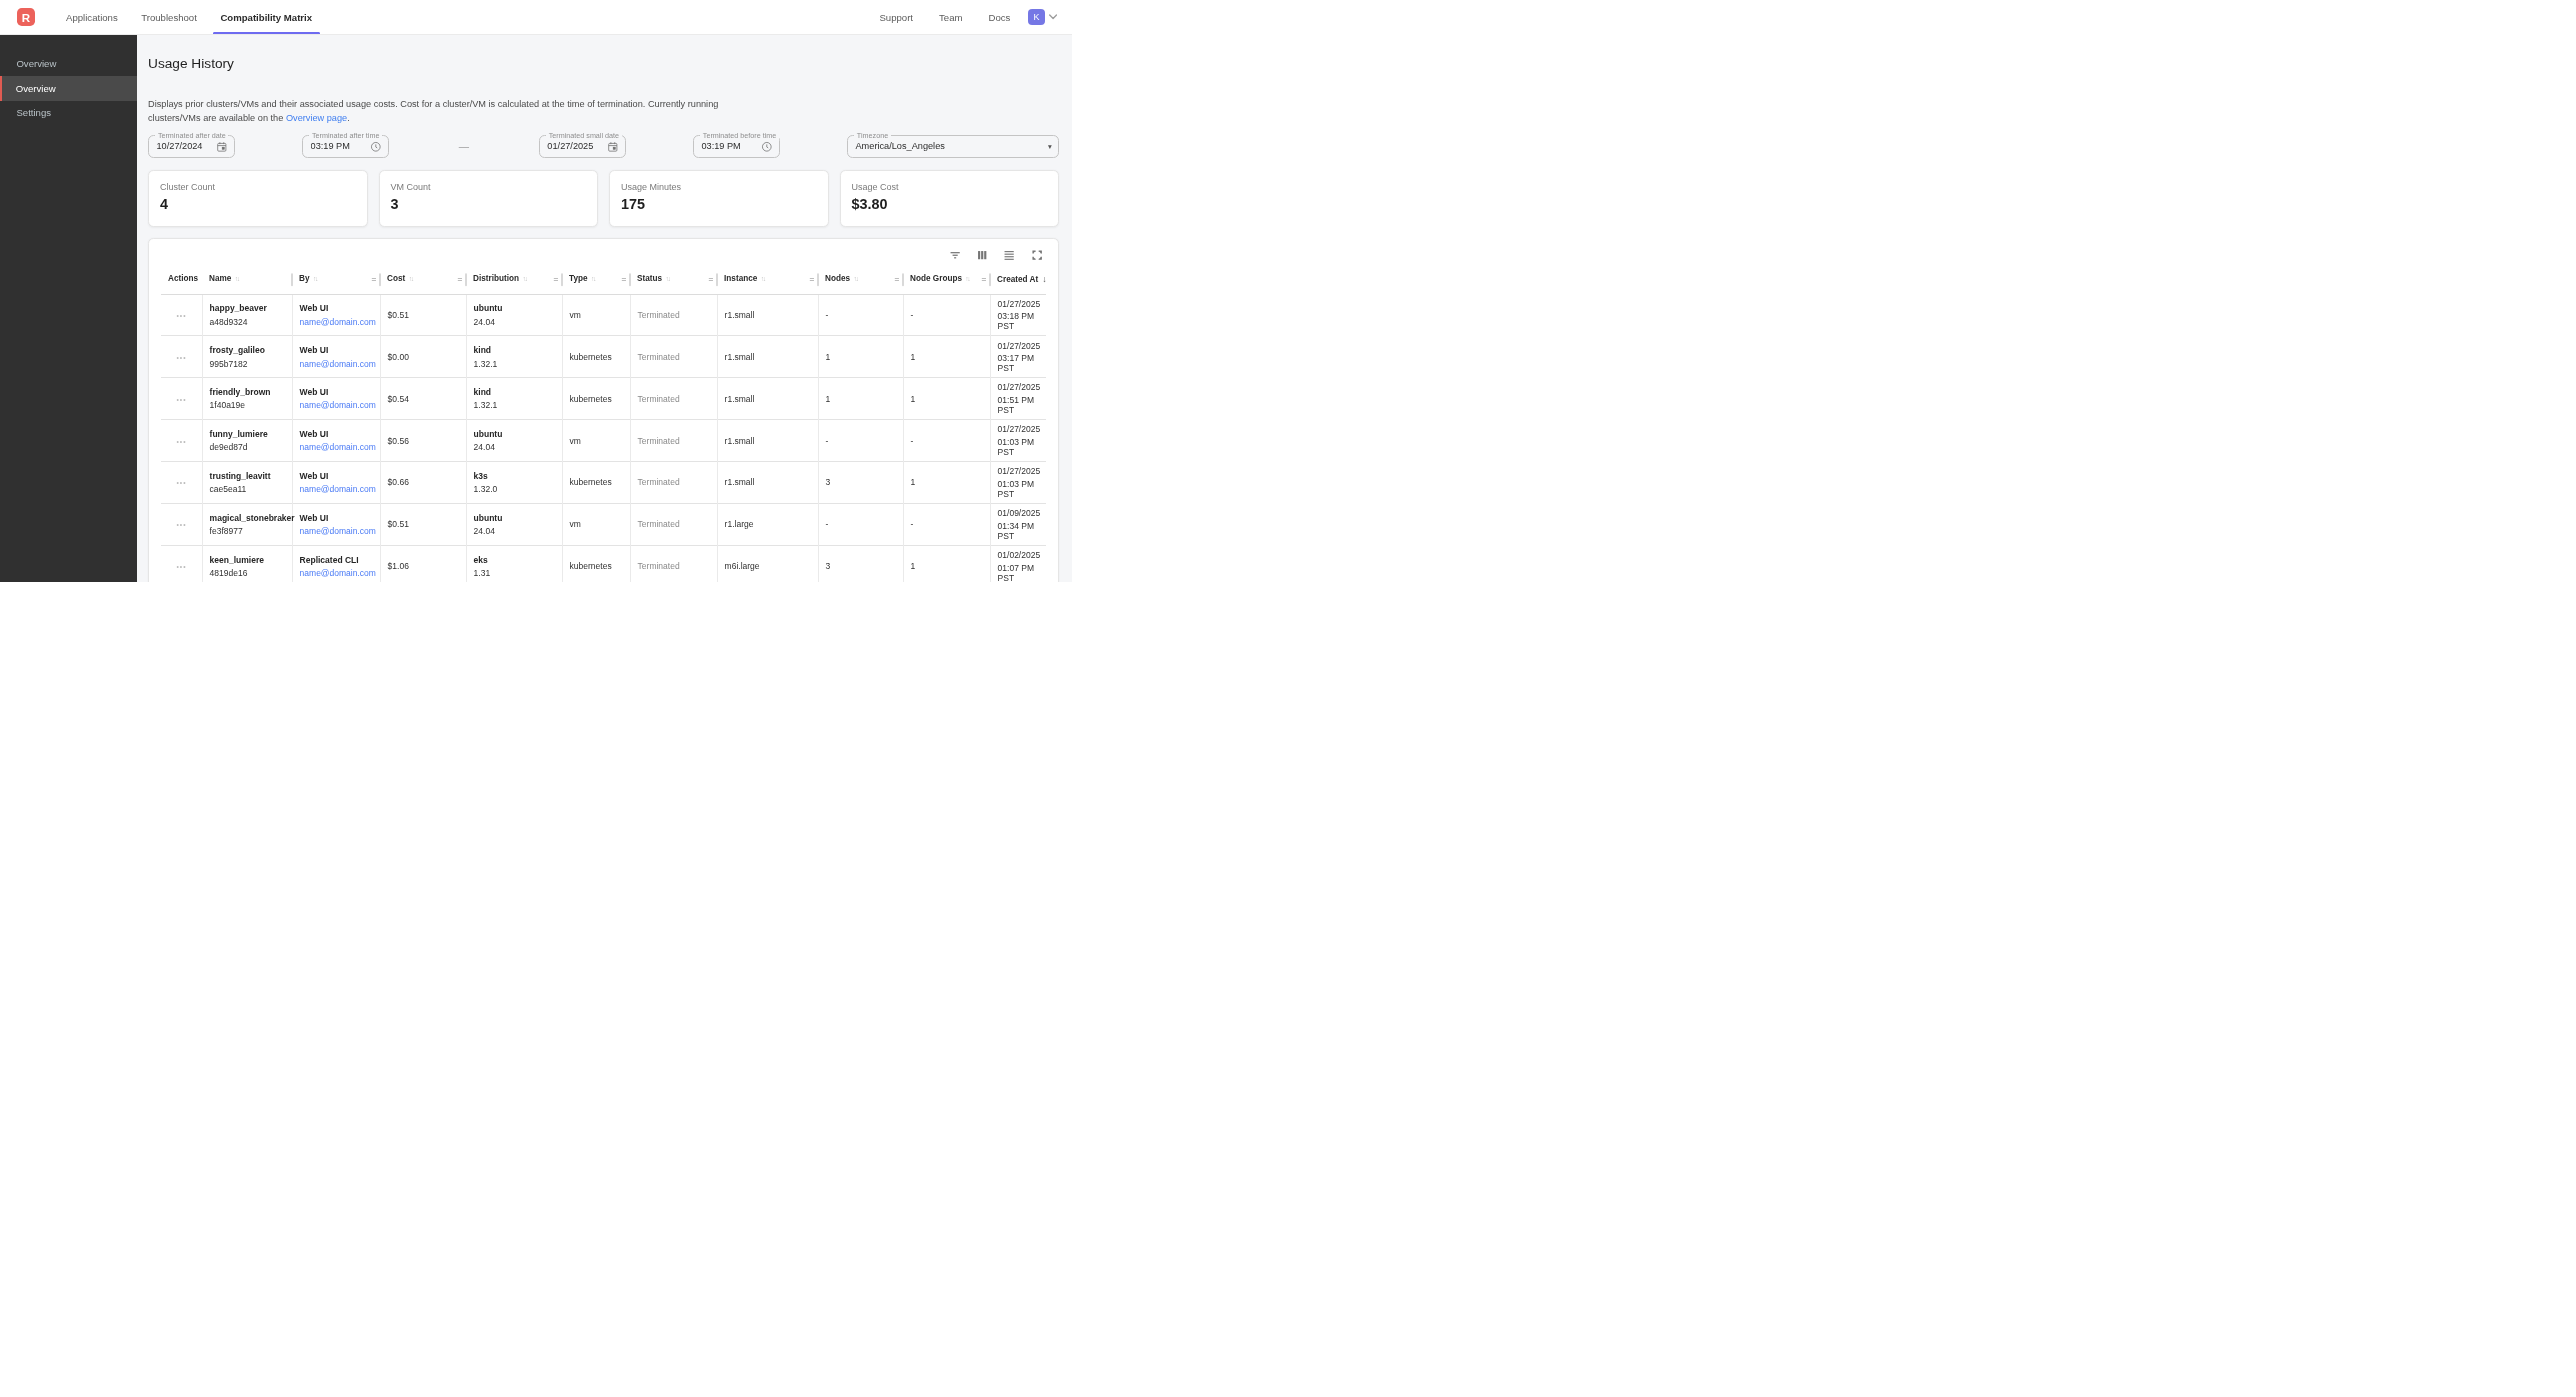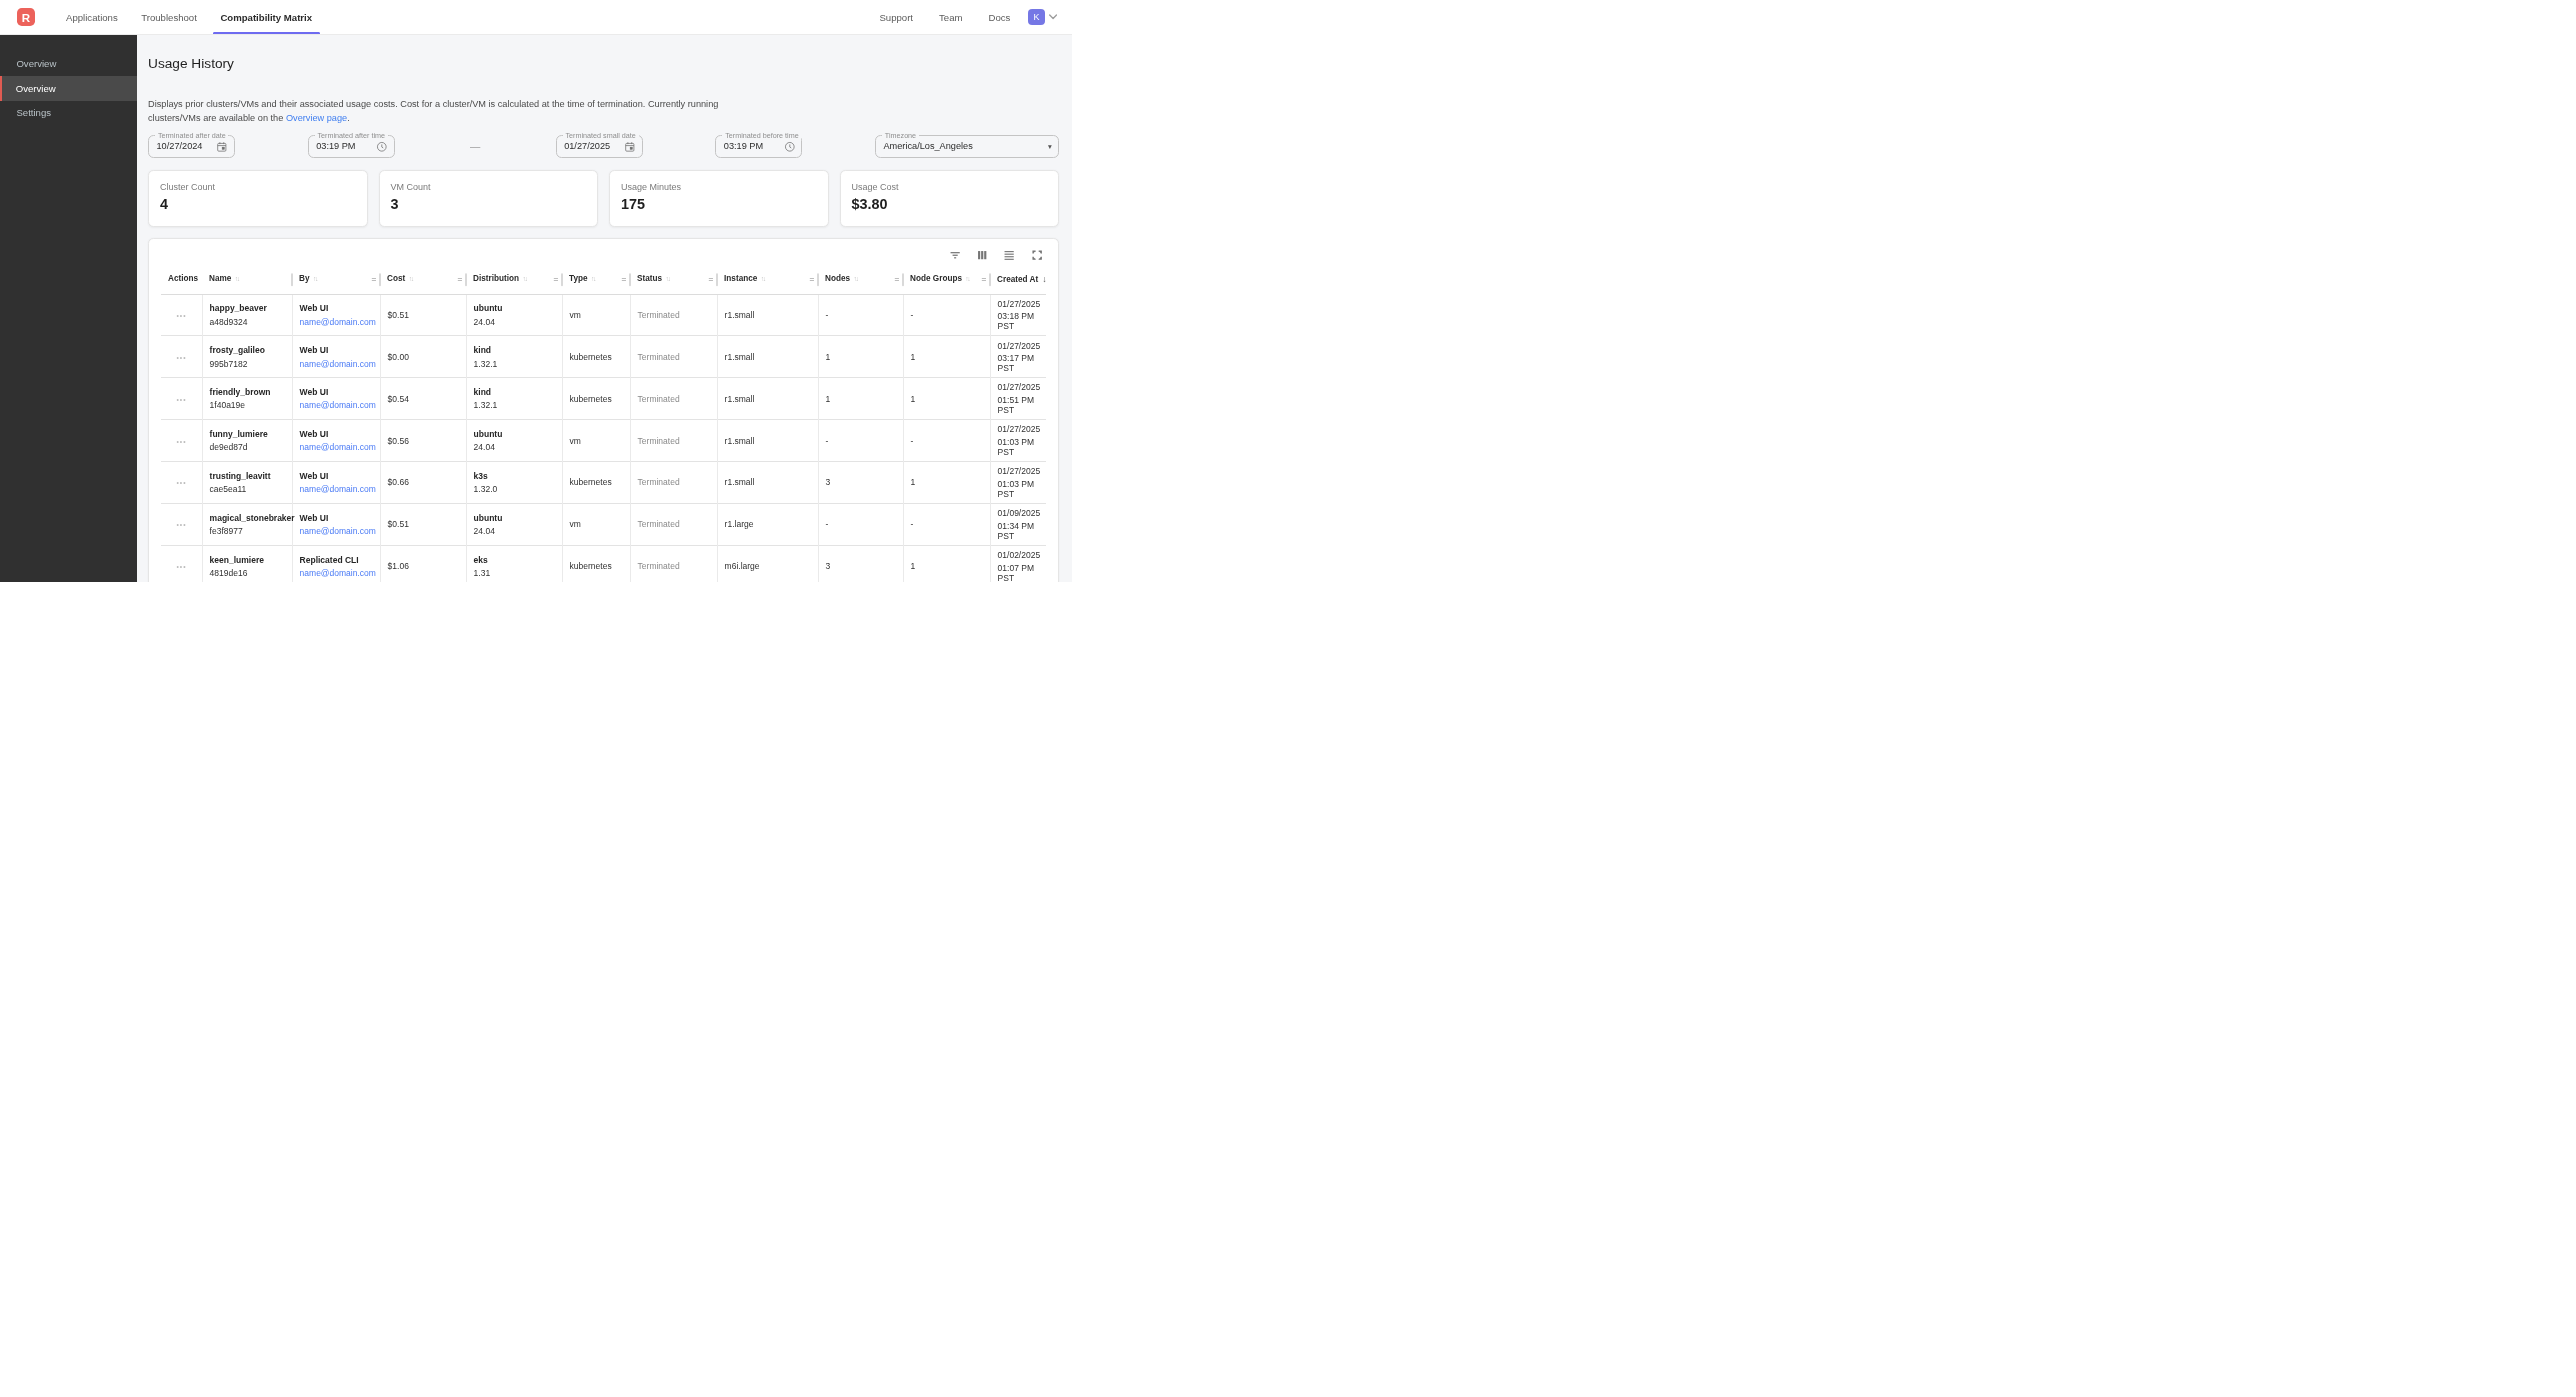--- a/index.html
+++ b/index.html
@@ -34,21 +34,21 @@
 
   
   .page-title{font-size:13.7px;font-weight:normal;color:#1f1f1f;margin-top:20.5px;}
   .page-desc{font-size:9.2px;color:#4a4a4a;line-height:14.4px;margin-top:26px;}
   .page-desc a{color:#3f7ef0;text-decoration:none;cursor:pointer;}
 
   
   .filters{display:flex;justify-content:space-between;align-items:center;margin-top:9.6px;gap:6.8px;}
   .field{position:relative;height:23px;border:0.7px solid #c4c4c4;border-radius:5.5px;background:transparent;display:flex;align-items:center;padding:0 6.2px 0 7.5px;cursor:pointer;}
   .field.w-date{width:87px;}
-  .field.w-tz{width:184px;}
+  .field.w-tz{width:212px;}
   .flabel{position:absolute;top:-4.8px;left:6.2px;font-size:7.2px;color:#8e8e8e;background:var(--page-bg);padding:0 2.7px;white-space:nowrap;}
   .fvalue{flex:1;font-size:9.2px;color:#2c2c2c;white-space:nowrap;overflow:hidden;}
   .ficon{flex-shrink:0;stroke:#6e6e6e;fill:none;stroke-width:1.6;}
   .caret{color:#555;font-size:7.5px;flex-shrink:0;}
   .dash{color:#9e9e9e;font-size:10.3px;margin:0 2.7px;}
 
   
   .stats{display:flex;gap:11px;margin-top:12.3px;}
   .stat-card{flex:1;height:57px;background:#fff;border:0.7px solid #e5e5e5;border-radius:5.5px;box-shadow:0 0.7px 2.1px rgba(0,0,0,.05);padding:10.3px 11px;}
   .stat-label{font-size:9px;color:#7a7a7a;}

